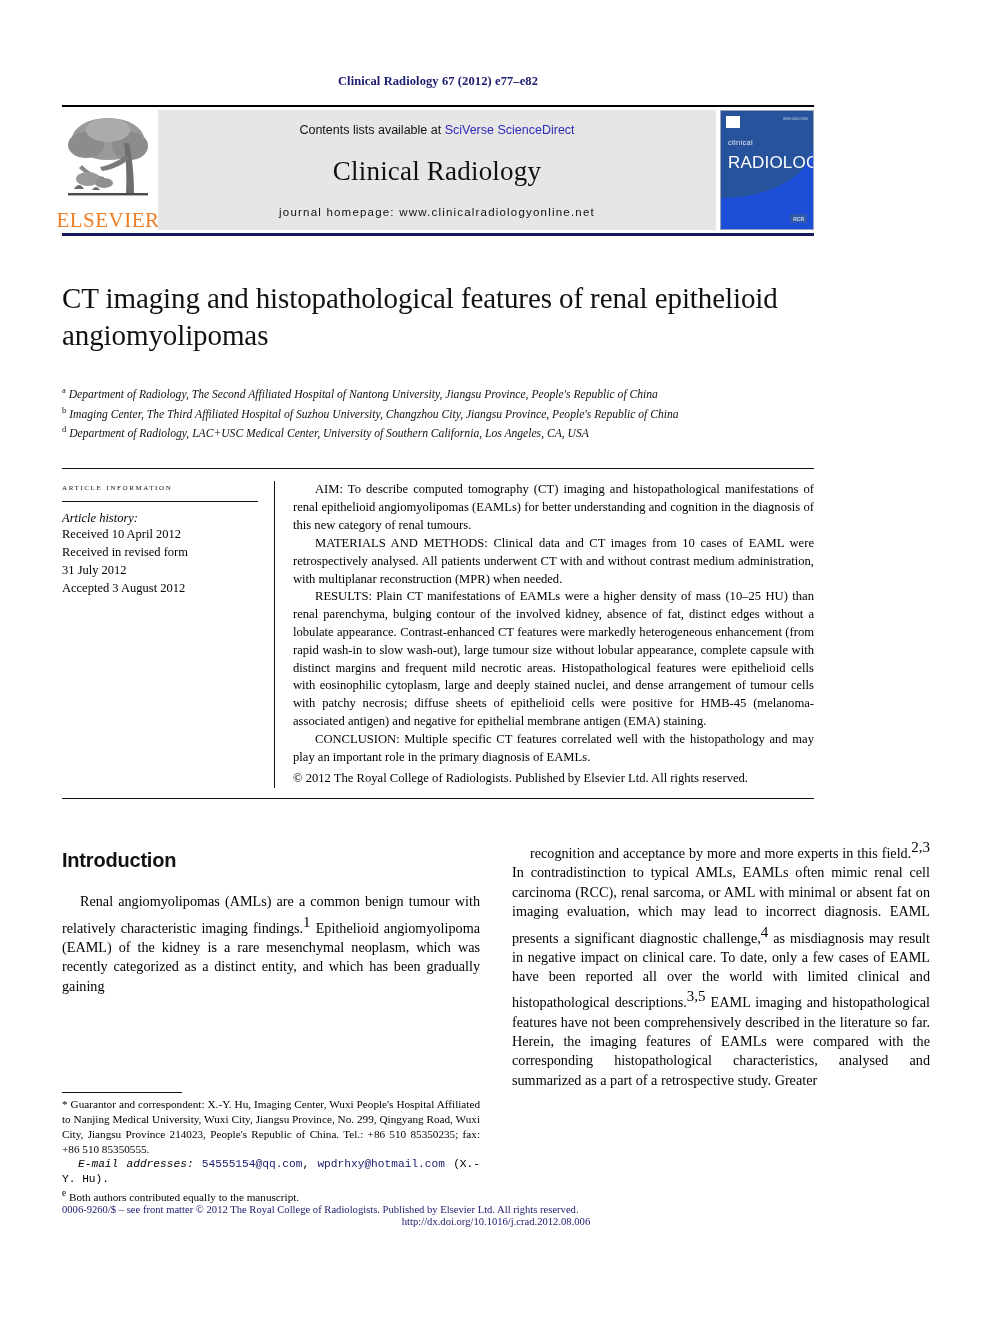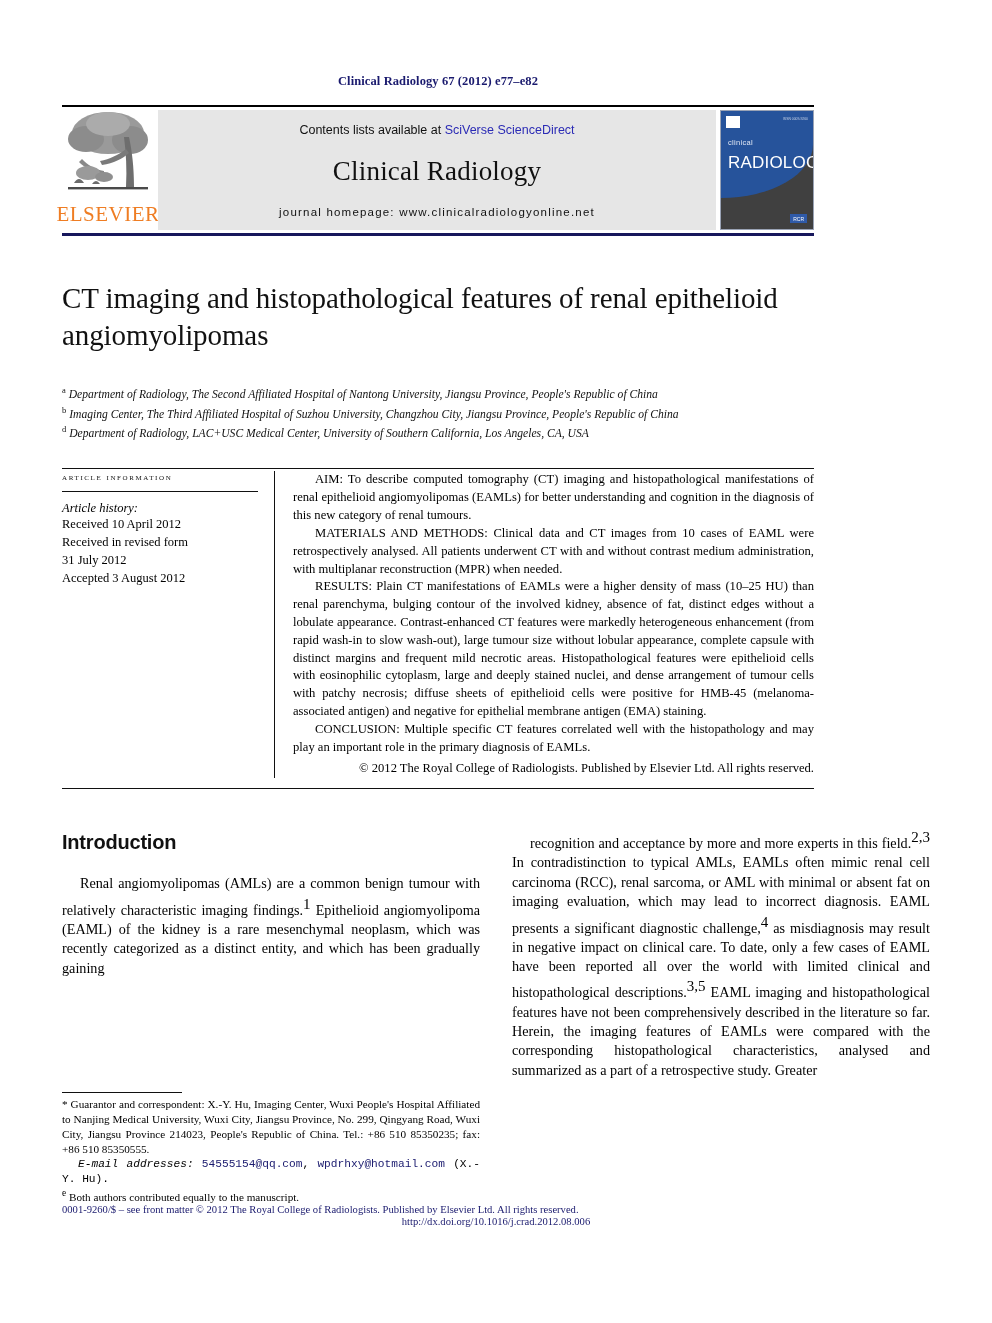--- a/index.html
+++ b/index.html
@@ -34,20 +34,21 @@
   .banner {
     display: flex;
     align-items: stretch;
     height: 126px;
   }
   .elsevier-logo {
     width: 92px;
     flex: 0 0 92px;
     display: flex;
     flex-direction: column;
+    justify-content: flex-end;
     align-items: center;
     padding-bottom: 2px;
   }
   .tree-svg { display: block; }
   .elsevier-word {
     color: #ef7d23;
     font-family: "Liberation Serif", serif;
     font-size: 21px;
     letter-spacing: .5px;
     line-height: 1;
@@ -79,21 +80,21 @@
     font-family: "Liberation Sans", sans-serif;
     font-size: 11.5px;
     color: #111;
     letter-spacing: 1.2px;
   }
   .cover-thumb {
     width: 94px;
     flex: 0 0 94px;
     margin: 3px 0 3px 0;
     border: 1px solid #9aa3b5;
-    background: #404040;
+    background: #1d4ed8;
     position: relative;
     overflow: hidden;
   }
   .cover-blue {
     position: absolute;
     left: 0; top: 0; right: 0; height: 74%;
     background: #26539b;
     border-bottom-right-radius: 120px 70px;
   }
   .cover-els {
@@ -149,21 +150,21 @@
     font-family: "Liberation Serif", serif;
     color: #111;
   }
   .affiliation sup { font-style: normal; font-size: 8.5px; vertical-align: super; }
 
   
   .abstract-section {
     margin-top: 26px;
     border-top: 1.5px solid #111;
     display: flex;
-    padding-top: 2px;
+    padding-top: 12px;
   }
   .info-col { width: 212px; flex: 0 0 212px; padding-right: 16px; }
   .info-heading {
     font-size: 10.2px;
     letter-spacing: 1.6px;
     font-variant: small-caps;
     font-family: "Liberation Serif", serif;
     color: #111;
     text-transform: lowercase;
     font-weight: normal;
@@ -186,38 +187,37 @@
     font-size: 12.6px;
     line-height: 1.415;
     text-align: justify;
     text-indent: 22px;
     margin: 0 0 0 0;
     font-family: "Liberation Serif", serif;
   }
   .abstract-copy {
     font-size: 12.6px;
     line-height: 1.42;
-    text-align: right;
     margin-top: 4px;
     font-family: "Liberation Serif", serif;
   }
   .abstract-bottom-rule { border-top: 1.5px solid #111; margin-top: 10px; }
 
   
   .body-cols {
     margin-top: 38px;
     display: flex;
     gap: 32px;
   }
   .col { width: 418px; flex: 0 0 418px; }
   .section-head {
     font-family: "Liberation Sans", sans-serif;
     font-size: 20px;
     font-weight: bold;
-    margin: 4px 0 20px 0;
+    margin: 12px 0 20px 0;
     color: #111;
     letter-spacing: -.2px;
   }
   .body-p {
     font-size: 14.2px;
     line-height: 1.365;
     text-align: justify;
     text-indent: 18px;
     margin: 0;
     font-family: "Liberation Serif", serif;
@@ -359,17 +359,17 @@
   </div>
 
   <div class="footnotes">
     <div class="fn-rule"></div>
     <div class="fn">* Guarantor and correspondent: X.-Y. Hu, Imaging Center, Wuxi People's Hospital Affiliated to Nanjing Medical University, Wuxi City, Jiangsu Province, No. 299, Qingyang Road, Wuxi City, Jiangsu Province 214023, People's Republic of China. Tel.: +86 510 85350235; fax: +86 510 85350555.</div>
     <div class="fn fn-email"><i>E-mail addresses:</i> <span class="mail">54555154@qq.com</span>, <span class="mail">wpdrhxy@hotmail.com</span> (X.-Y. Hu).</div>
     <div class="fn"><sup>e</sup> Both authors contributed equally to the manuscript.</div>
   </div>
 
   <div class="page-footer">
-    <div class="footer-line1">0001-9260/$ – see front matter © 2012 The Royal College of Radiologists. Published by Elsevier Ltd. All rights reserved.</div>
+    <div class="footer-line1">0006-9260/$ – see front matter © 2012 The Royal College of Radiologists. Published by Elsevier Ltd. All rights reserved.</div>
     <div class="footer-doi">http://dx.doi.org/10.1016/j.crad.2012.08.006</div>
   </div>
 
 </div>
 
 </body></html>

